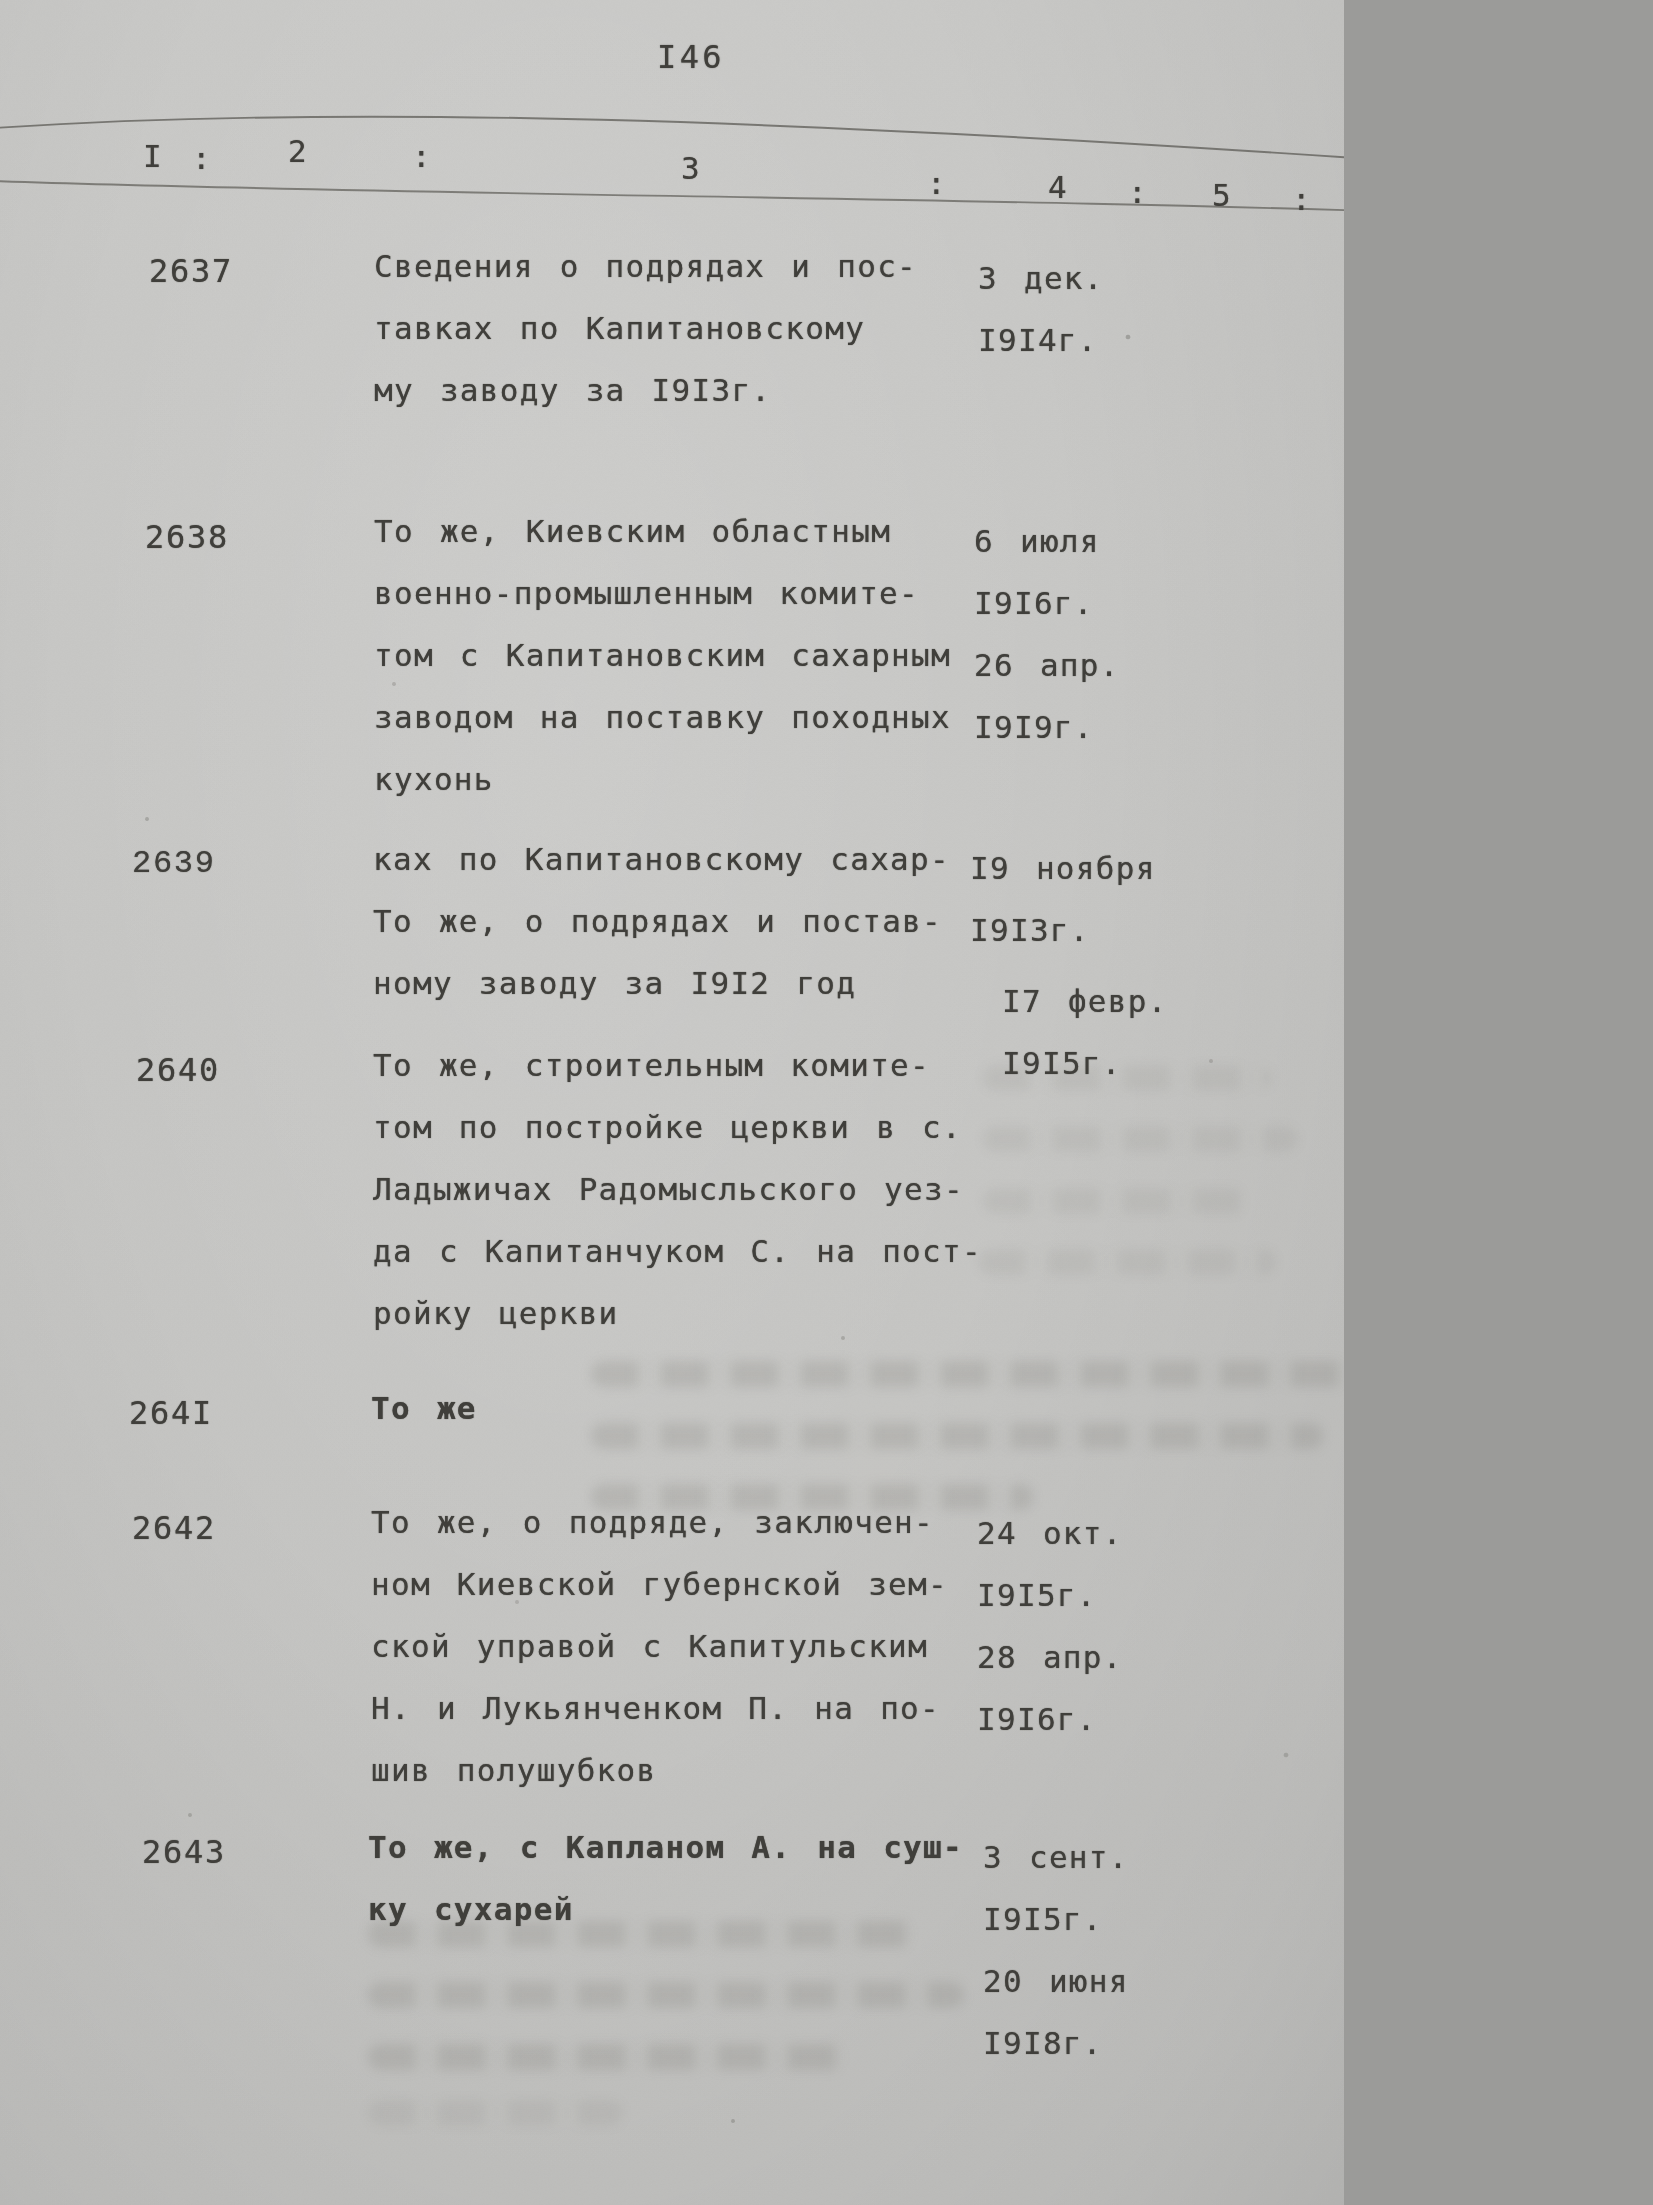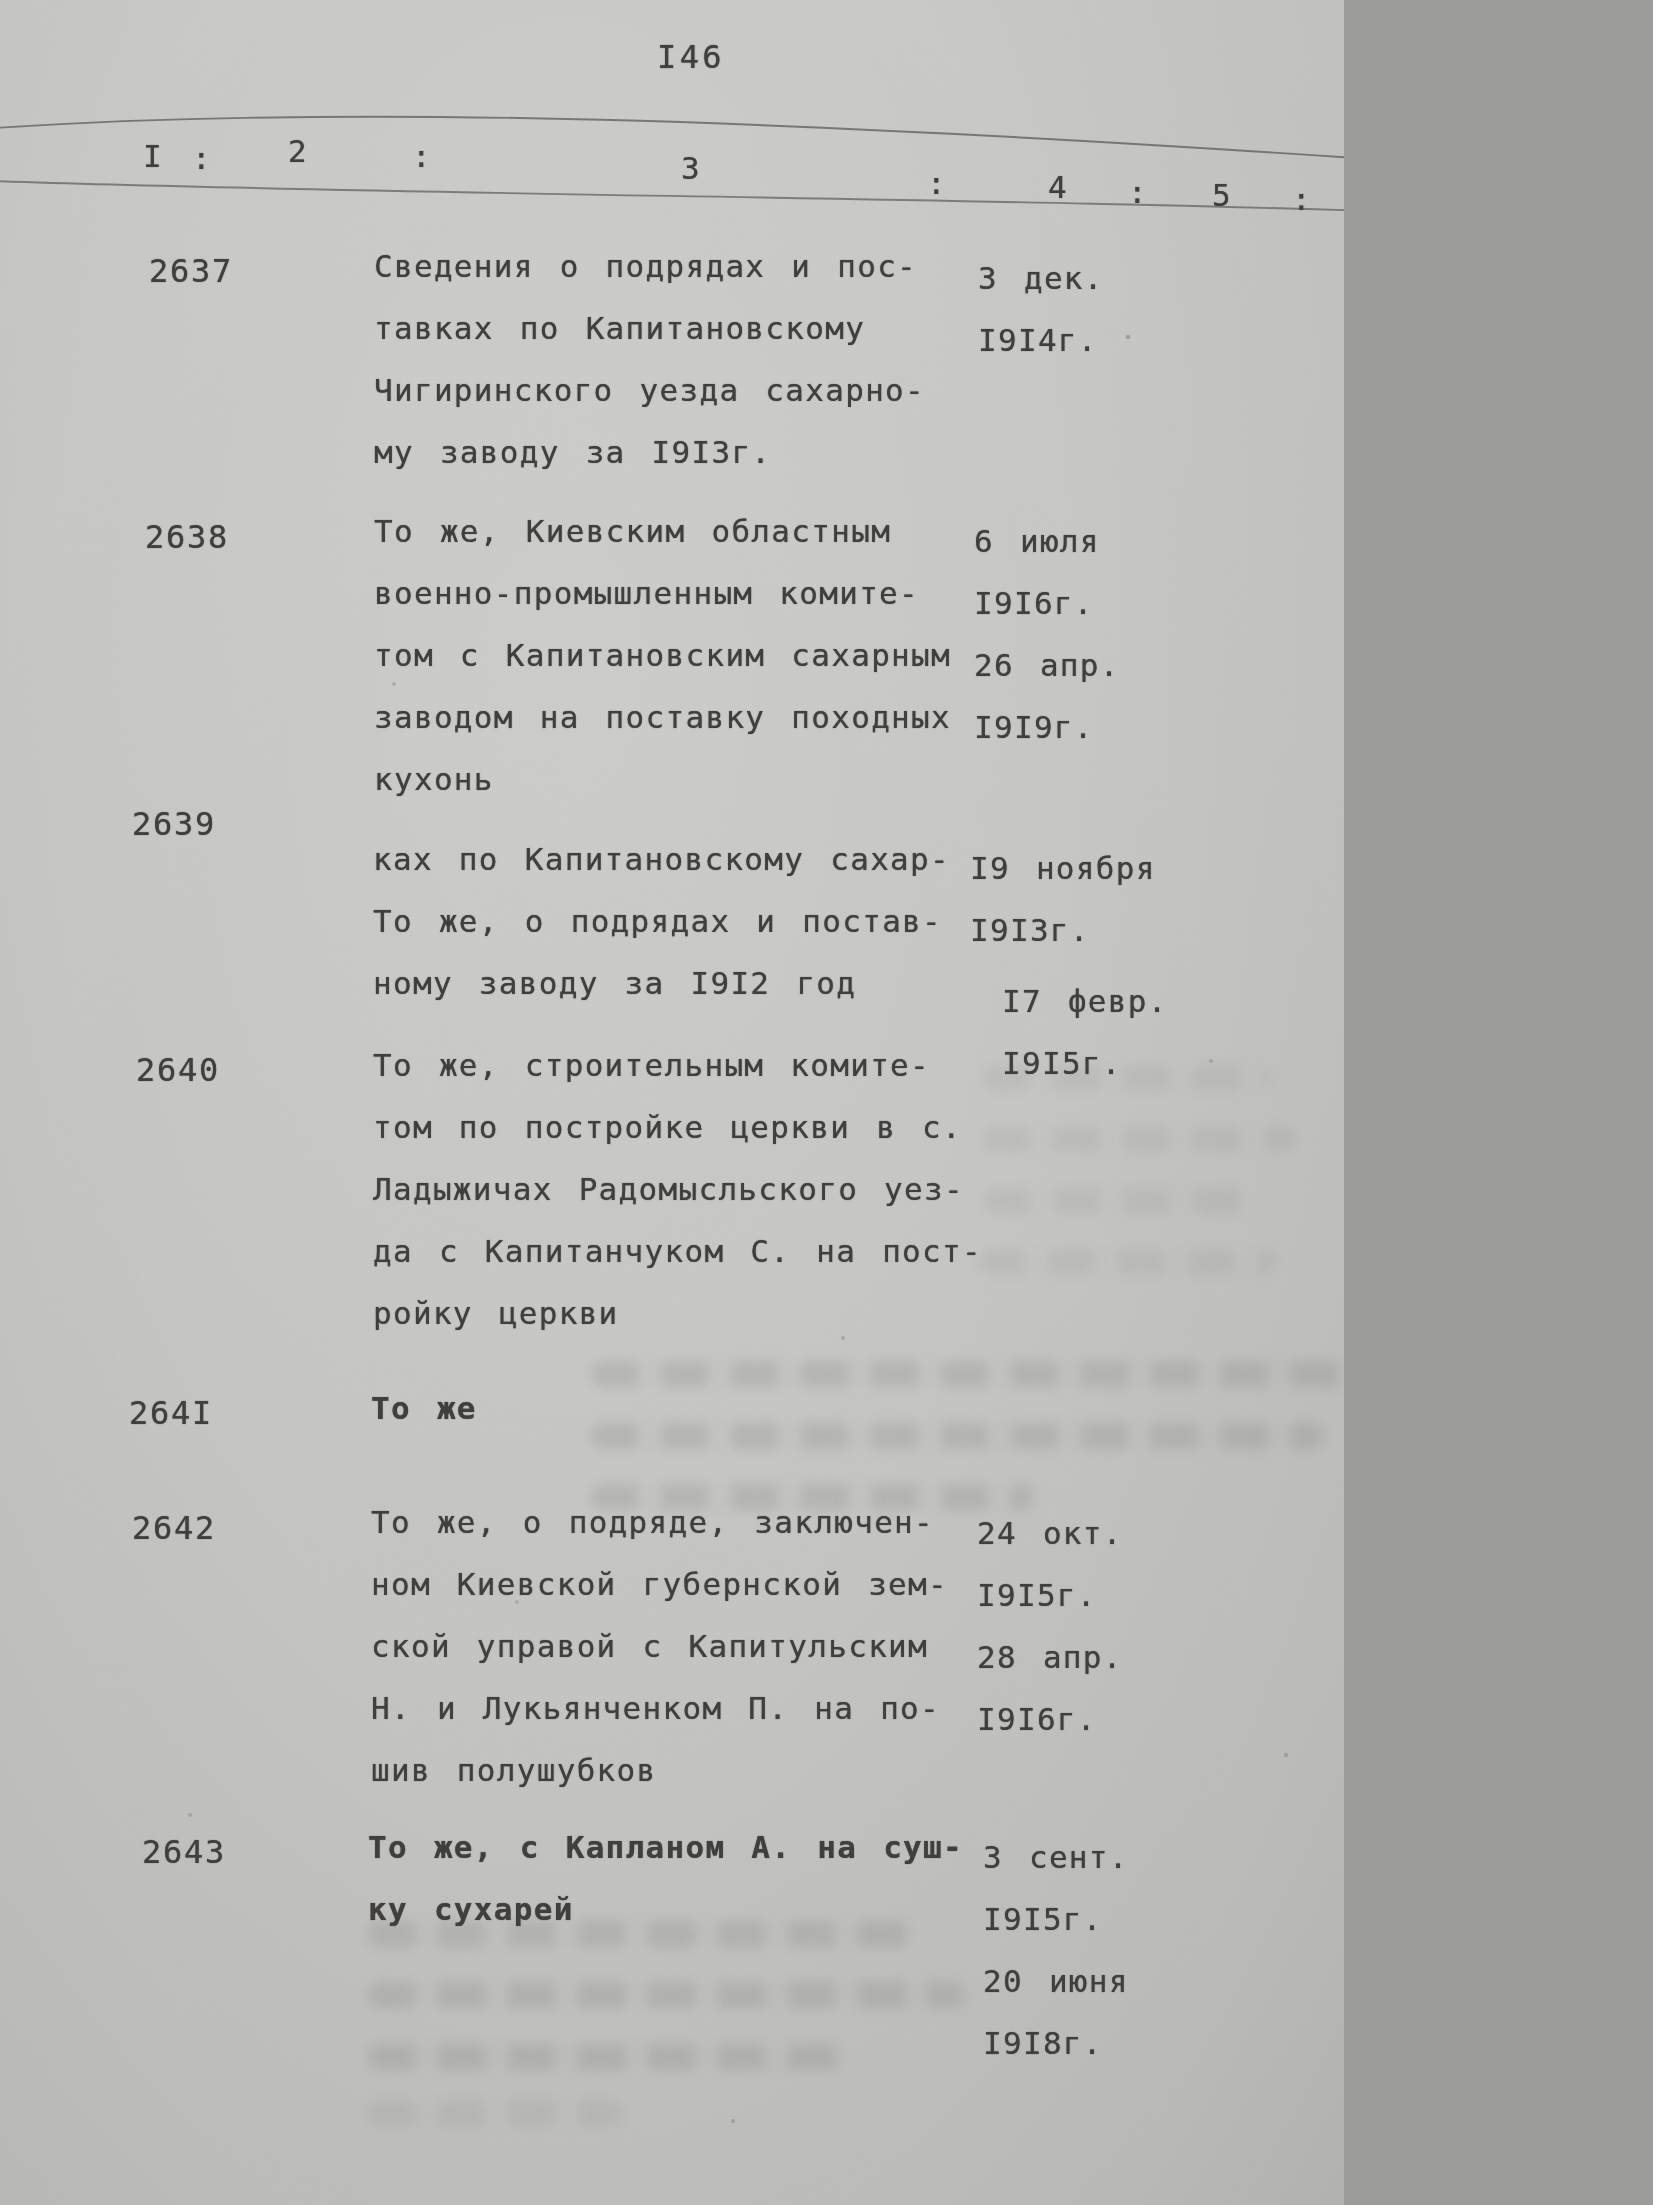--- a/index.html
+++ b/index.html
@@ -96,21 +96,20 @@
     <span class="hcell" style="left:1212px;top:180px;">5</span>
     <span class="hcell" style="left:1292px;top:184px;">:</span>
     <span class="hcell" style="left:1363px;top:187px;">6</span>
   </div>
 
   <div>
     <div class="num" style="left:149px;top:255px;">2637</div>
     <div class="txt" style="left:374px;top:235px;">
       <div>Сведения о подрядах и пос-</div>
       <div>тавках по Капитановскому</div>
-      <div>Чигиринского уезда сахарно-</div>
       <div>му заводу за I9I3г.</div>
     </div>
     <div class="txt" style="left:978px;top:247px;">
       <div>3 дек.</div>
       <div>I9I4г.</div>
     </div>
   </div>
 
   <div>
     <div class="num" style="left:145px;top:521px;">2638</div>
@@ -123,21 +122,21 @@
     </div>
     <div class="txt" style="left:974px;top:510px;">
       <div>6 июля</div>
       <div>I9I6г.</div>
       <div>26 апр.</div>
       <div>I9I9г.</div>
     </div>
   </div>
 
   <div>
-    <div class="num" style="left:132px;top:808px;">2639</div>
+    <div class="num" style="left:132px;top:848px;font-family:Liberation Mono, monospace;">2639</div>
     <div class="txt" style="left:373px;top:828px;">
       <div>ках по Капитановскому сахар-</div>
       <div>То же, о подрядах и постав-</div>
       <div>ному заводу за I9I2 год</div>
     </div>
     <div class="txt" style="left:970px;top:837px;">
       <div>I9 ноября</div>
       <div>I9I3г.</div>
     </div>
     <div class="txt" style="left:1002px;top:970px;">

